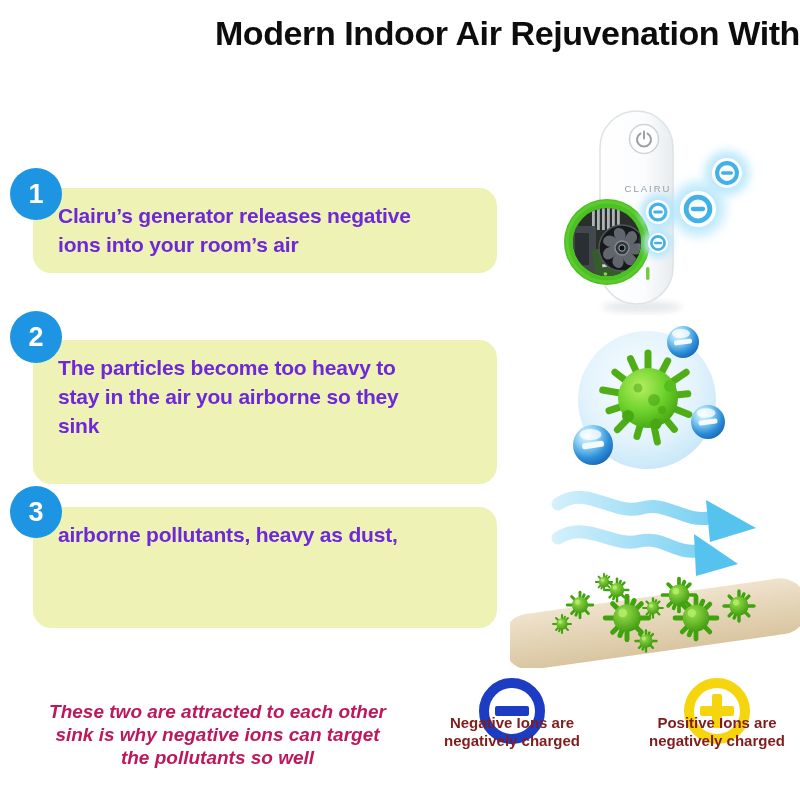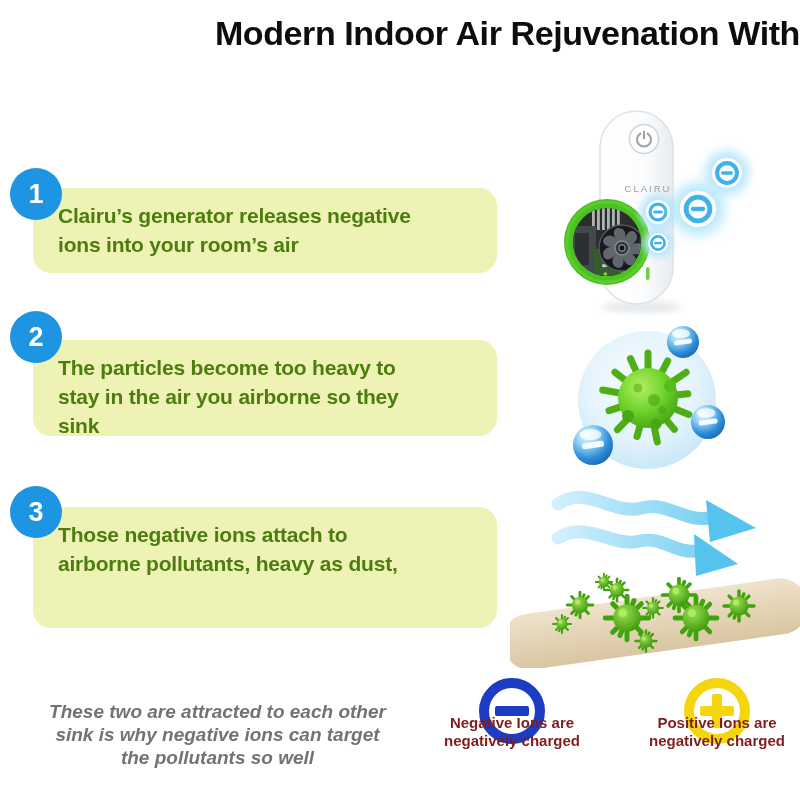--- a/index.html
+++ b/index.html
@@ -15,35 +15,35 @@
     position:absolute;width:52px;height:52px;border-radius:50%;
     background:#1e95e2;color:#ffffff;display:flex;align-items:center;justify-content:center;
     font-size:27px;font-weight:bold;z-index:3;
   }
   .stepbox{
     position:absolute;left:33px;width:464px;background:#eef3b5;border-radius:18px;z-index:2;
   }
   .stepbox .txt{padding:13px 20px 0 25px;}
   .stepbox .ln{
     white-space:nowrap;font-size:21px;line-height:29px;font-weight:bold;
-    color:#4d7c0f;letter-spacing:-0.2px;
+    color:#6d28d9;letter-spacing:-0.2px;
   }
   #box1{top:188px;height:85px;}
-  #box2{top:340px;height:96px;}
+  #box2{top:340px;height:144px;}
   #box3{top:507px;height:121px;}
   #badge1{left:10px;top:168px;}
   #badge2{left:10px;top:311px;}
   #badge3{left:10px;top:486px;}
   .illu{position:absolute;}
   #illu-device{left:520px;top:100px;}
   #illu-particle{left:530px;top:310px;}
   #illu-ground{left:510px;top:478px;}
   .note{
     position:absolute;left:15px;top:700px;width:405px;text-align:center;
-    font-style:italic;font-weight:bold;font-size:19px;line-height:23px;color:#737373;
+    font-style:italic;font-weight:bold;font-size:19px;line-height:23px;color:#be185d;
   }
   .note div{white-space:nowrap;}
   .legend-icon{position:absolute;width:74px;height:74px;}
   #neg-icon{left:475px;top:674px;}
   #pos-icon{left:680px;top:674px;}
   .legend-label{
     position:absolute;top:714px;width:186px;text-align:center;
     font-weight:bold;font-size:15px;line-height:18px;color:#7f1d1d;
   }
   #neg-label{left:419px;}
@@ -77,21 +77,20 @@
   </div>
   <div class="stepbox" id="box2">
     <div class="txt">
       <div class="ln">The particles become too heavy to</div>
       <div class="ln">stay in the air you airborne so they</div>
       <div class="ln">sink</div>
     </div>
   </div>
   <div class="stepbox" id="box3">
     <div class="txt">
-      <div class="ln">Those negative ions attach to</div>
       <div class="ln">airborne pollutants, heavy as dust,</div>
     </div>
   </div>
 
   <svg class="illu" id="illu-device" width="280" height="215" viewBox="0 0 280 215">
     <defs>
       <linearGradient id="pillGrad" x1="0" y1="0" x2="1" y2="0">
         <stop offset="0" stop-color="#ffffff"></stop>
         <stop offset="0.6" stop-color="#fbfcfd"></stop>
         <stop offset="1" stop-color="#e8ecef"></stop>

